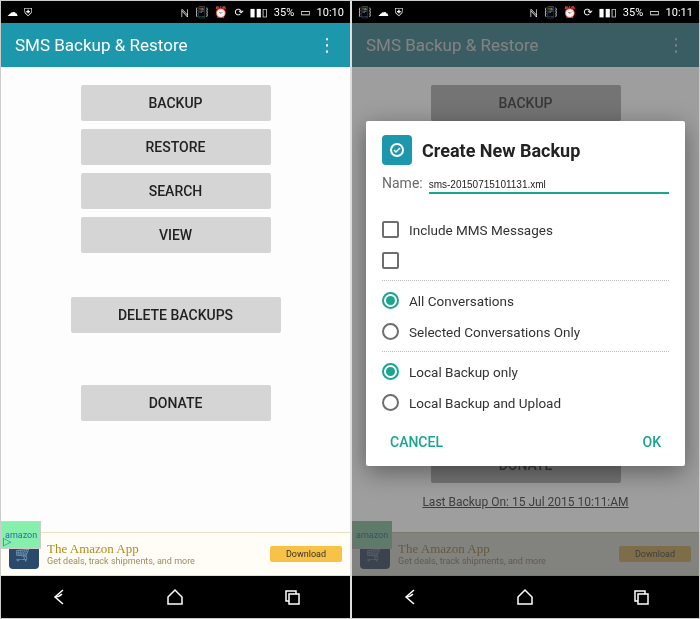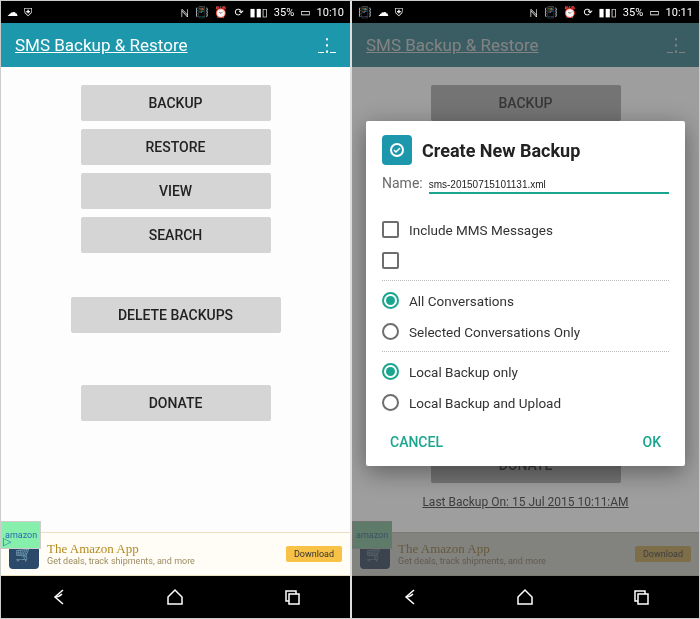--- a/index.html
+++ b/index.html
@@ -37,21 +37,20 @@
   
   .appbar {
     height: 44px;
     background: #1d97ab;
     color: #fff;
     display: flex;
     align-items: center;
     padding: 0 14px;
     justify-content: space-between;
     font-size: 17px;
-    text-decoration: underline;
   }
   .overflow { font-size: 18px; letter-spacing: 0; line-height: 0; }
 
   
   .main-area {
     padding: 18px 0 0 0;
     display: flex;
     flex-direction: column;
     align-items: center;
     gap: 8px;
@@ -104,21 +103,21 @@
     background: #2b4a6b;
     border-radius: 4px;
     display: flex; align-items: center; justify-content: center;
     color: #f7c245; font-size: 14px;
   }
   .ad-text { flex: 1; line-height: 1.2; }
   .ad-title { color: #b58a1f; font-size: 13px; font-family: Georgia, serif; }
   .ad-sub { color: #9c8c62; font-size: 9px; }
   .ad-dl {
     background: #f7c245; color: #333;
-    font-size: 9px; padding: 3px 8px;
+    font-size: 9px; padding: 3px 16px;
     border-radius: 2px;
   }
 
   
   .navbar {
     position: absolute;
     left: 0; right: 0; bottom: 0;
     height: 42px;
     background: #000;
     display: flex;
@@ -235,22 +234,22 @@
   </div>
 
   <div class="appbar">
     <span>SMS Backup &amp; Restore</span>
     <span class="overflow">⋮</span>
   </div>
 
   <div class="main-area">
     <div class="btn">BACKUP</div>
     <div class="btn">RESTORE</div>
+    <div class="btn">SEARCH</div>
     <div class="btn">VIEW</div>
-    <div class="btn">SEARCH</div>
     <div class="gap20"></div>
     <div class="btn wide">DELETE BACKUPS</div>
     <div class="gap40"></div>
     <div class="btn">DONATE</div>
   </div>
 
   <div class="ad">
     <span class="ad-badge">amazon</span>
     <span class="sb-icon" style="position:absolute;left:2px;top:2px;color:#2b6ab0;font-size:11px;">▷</span>
     <div class="ad-icon">🛒</div>

